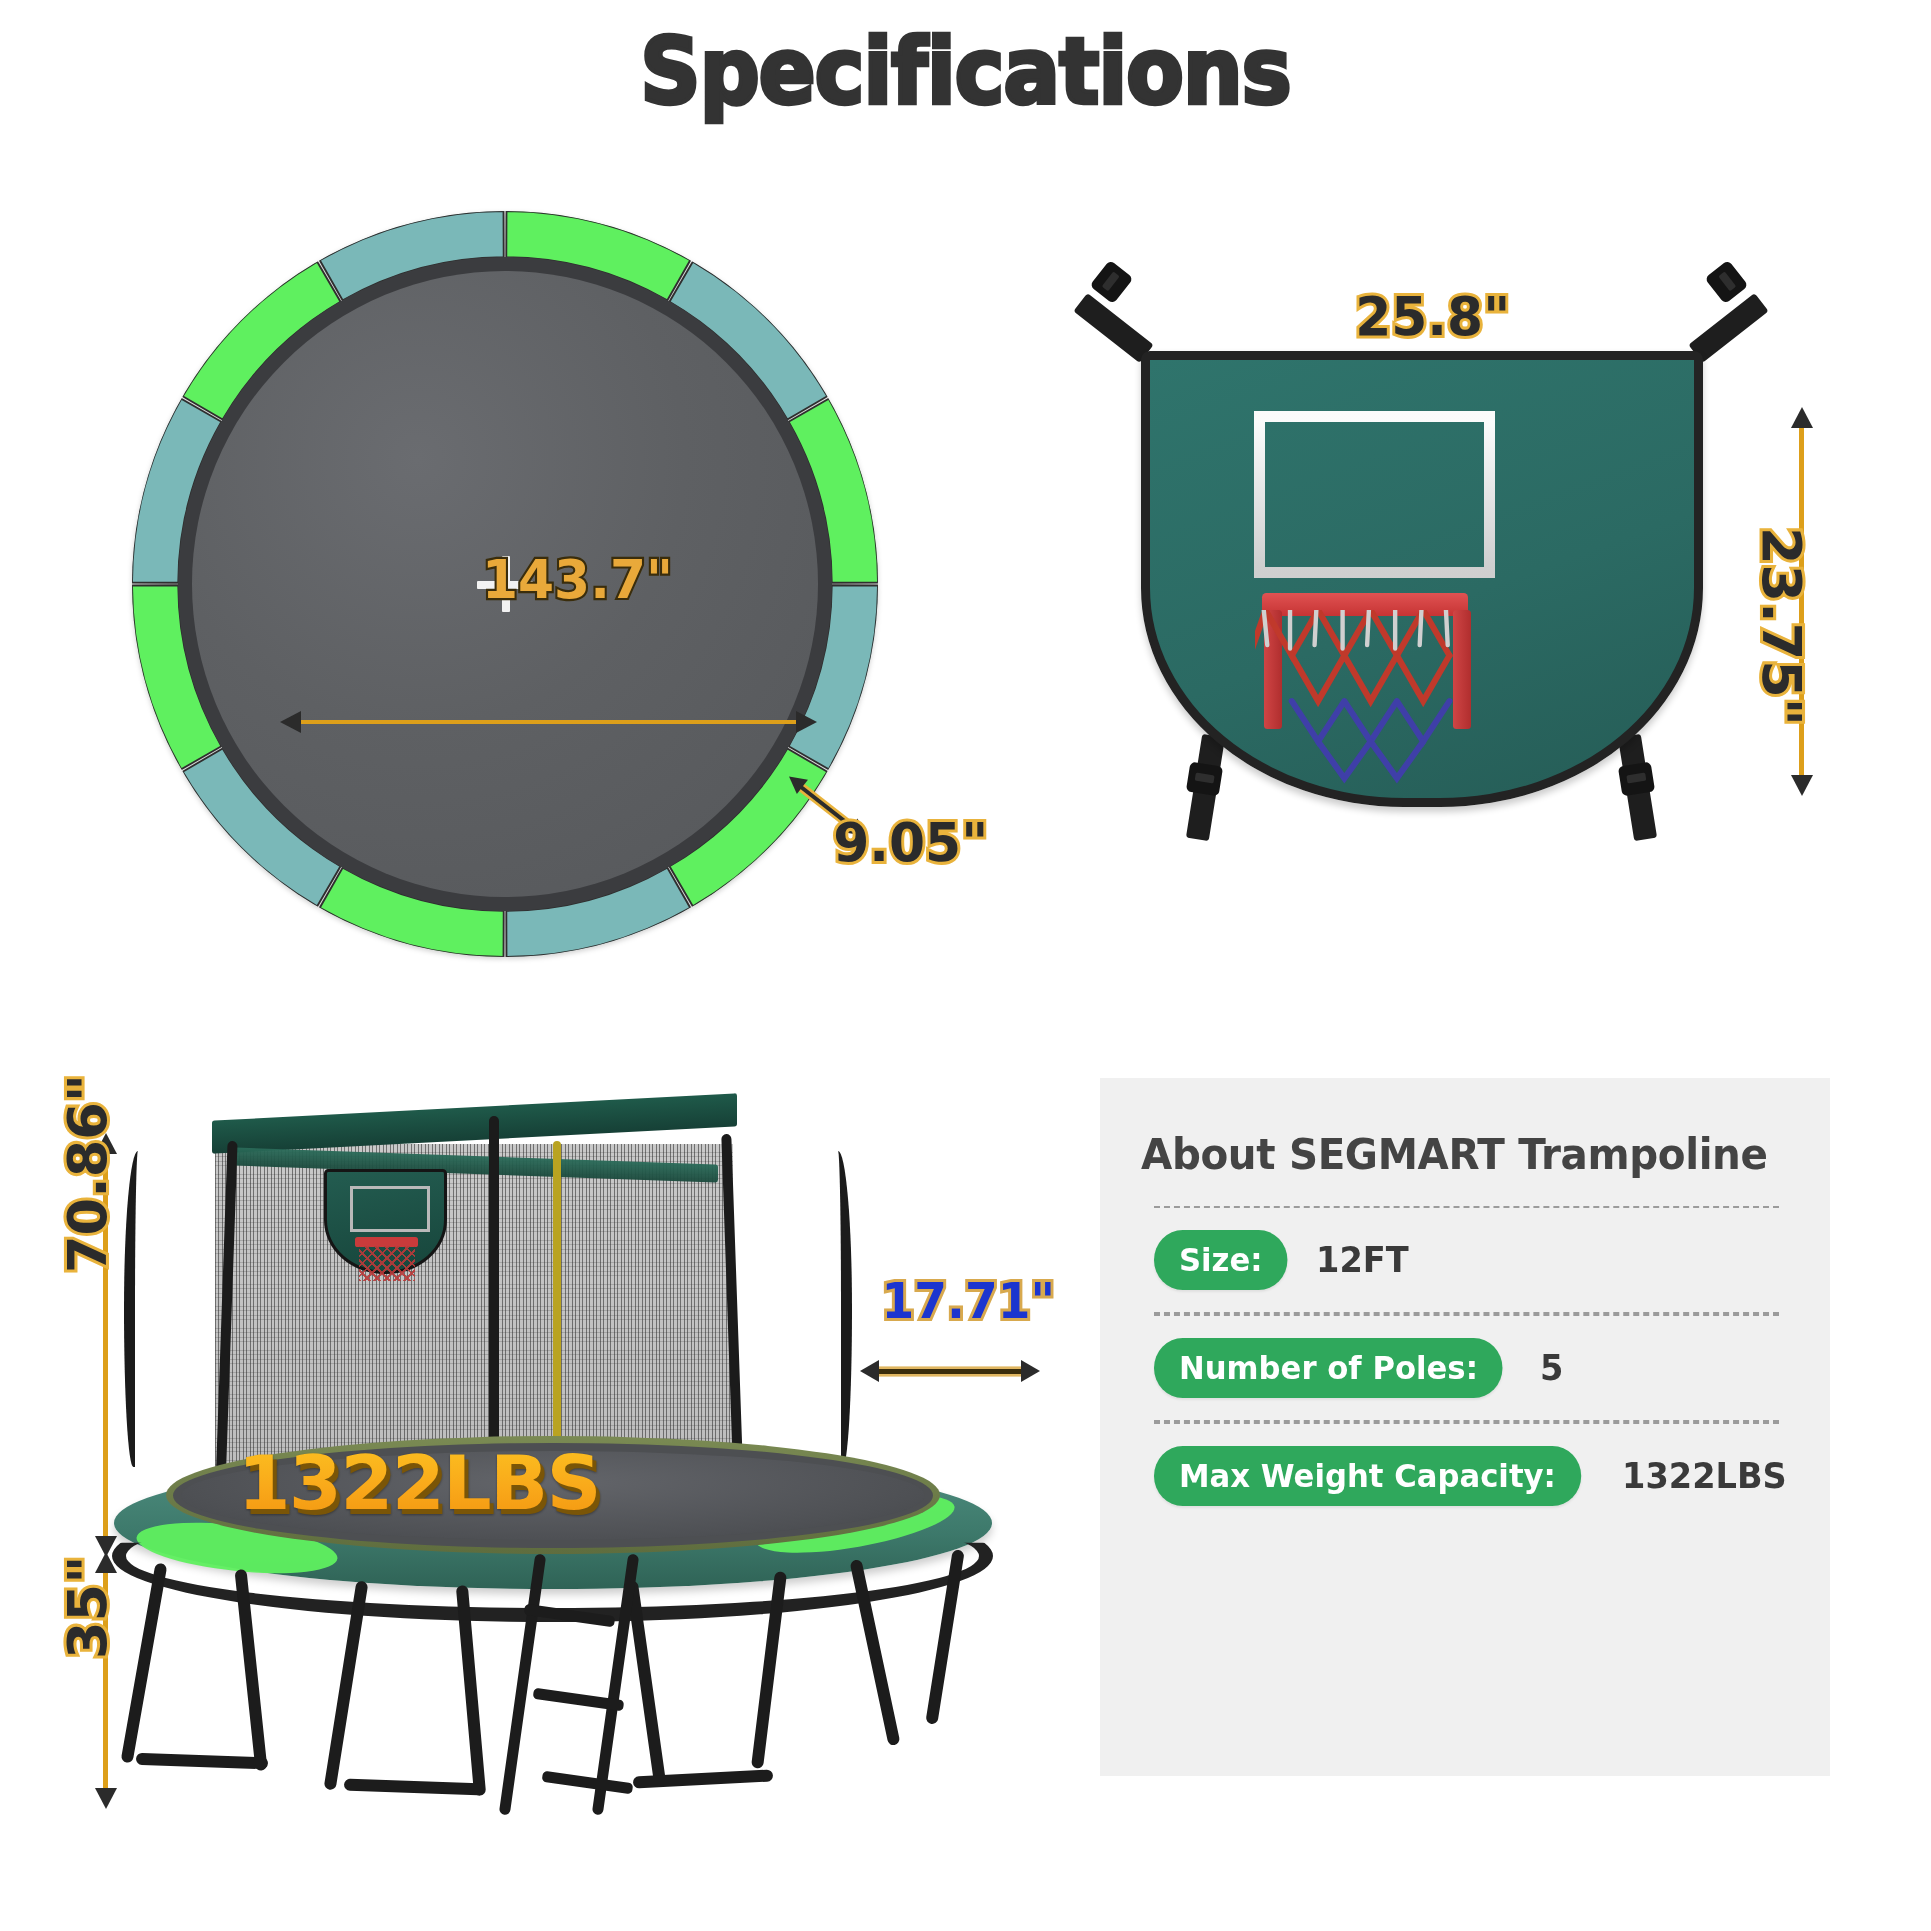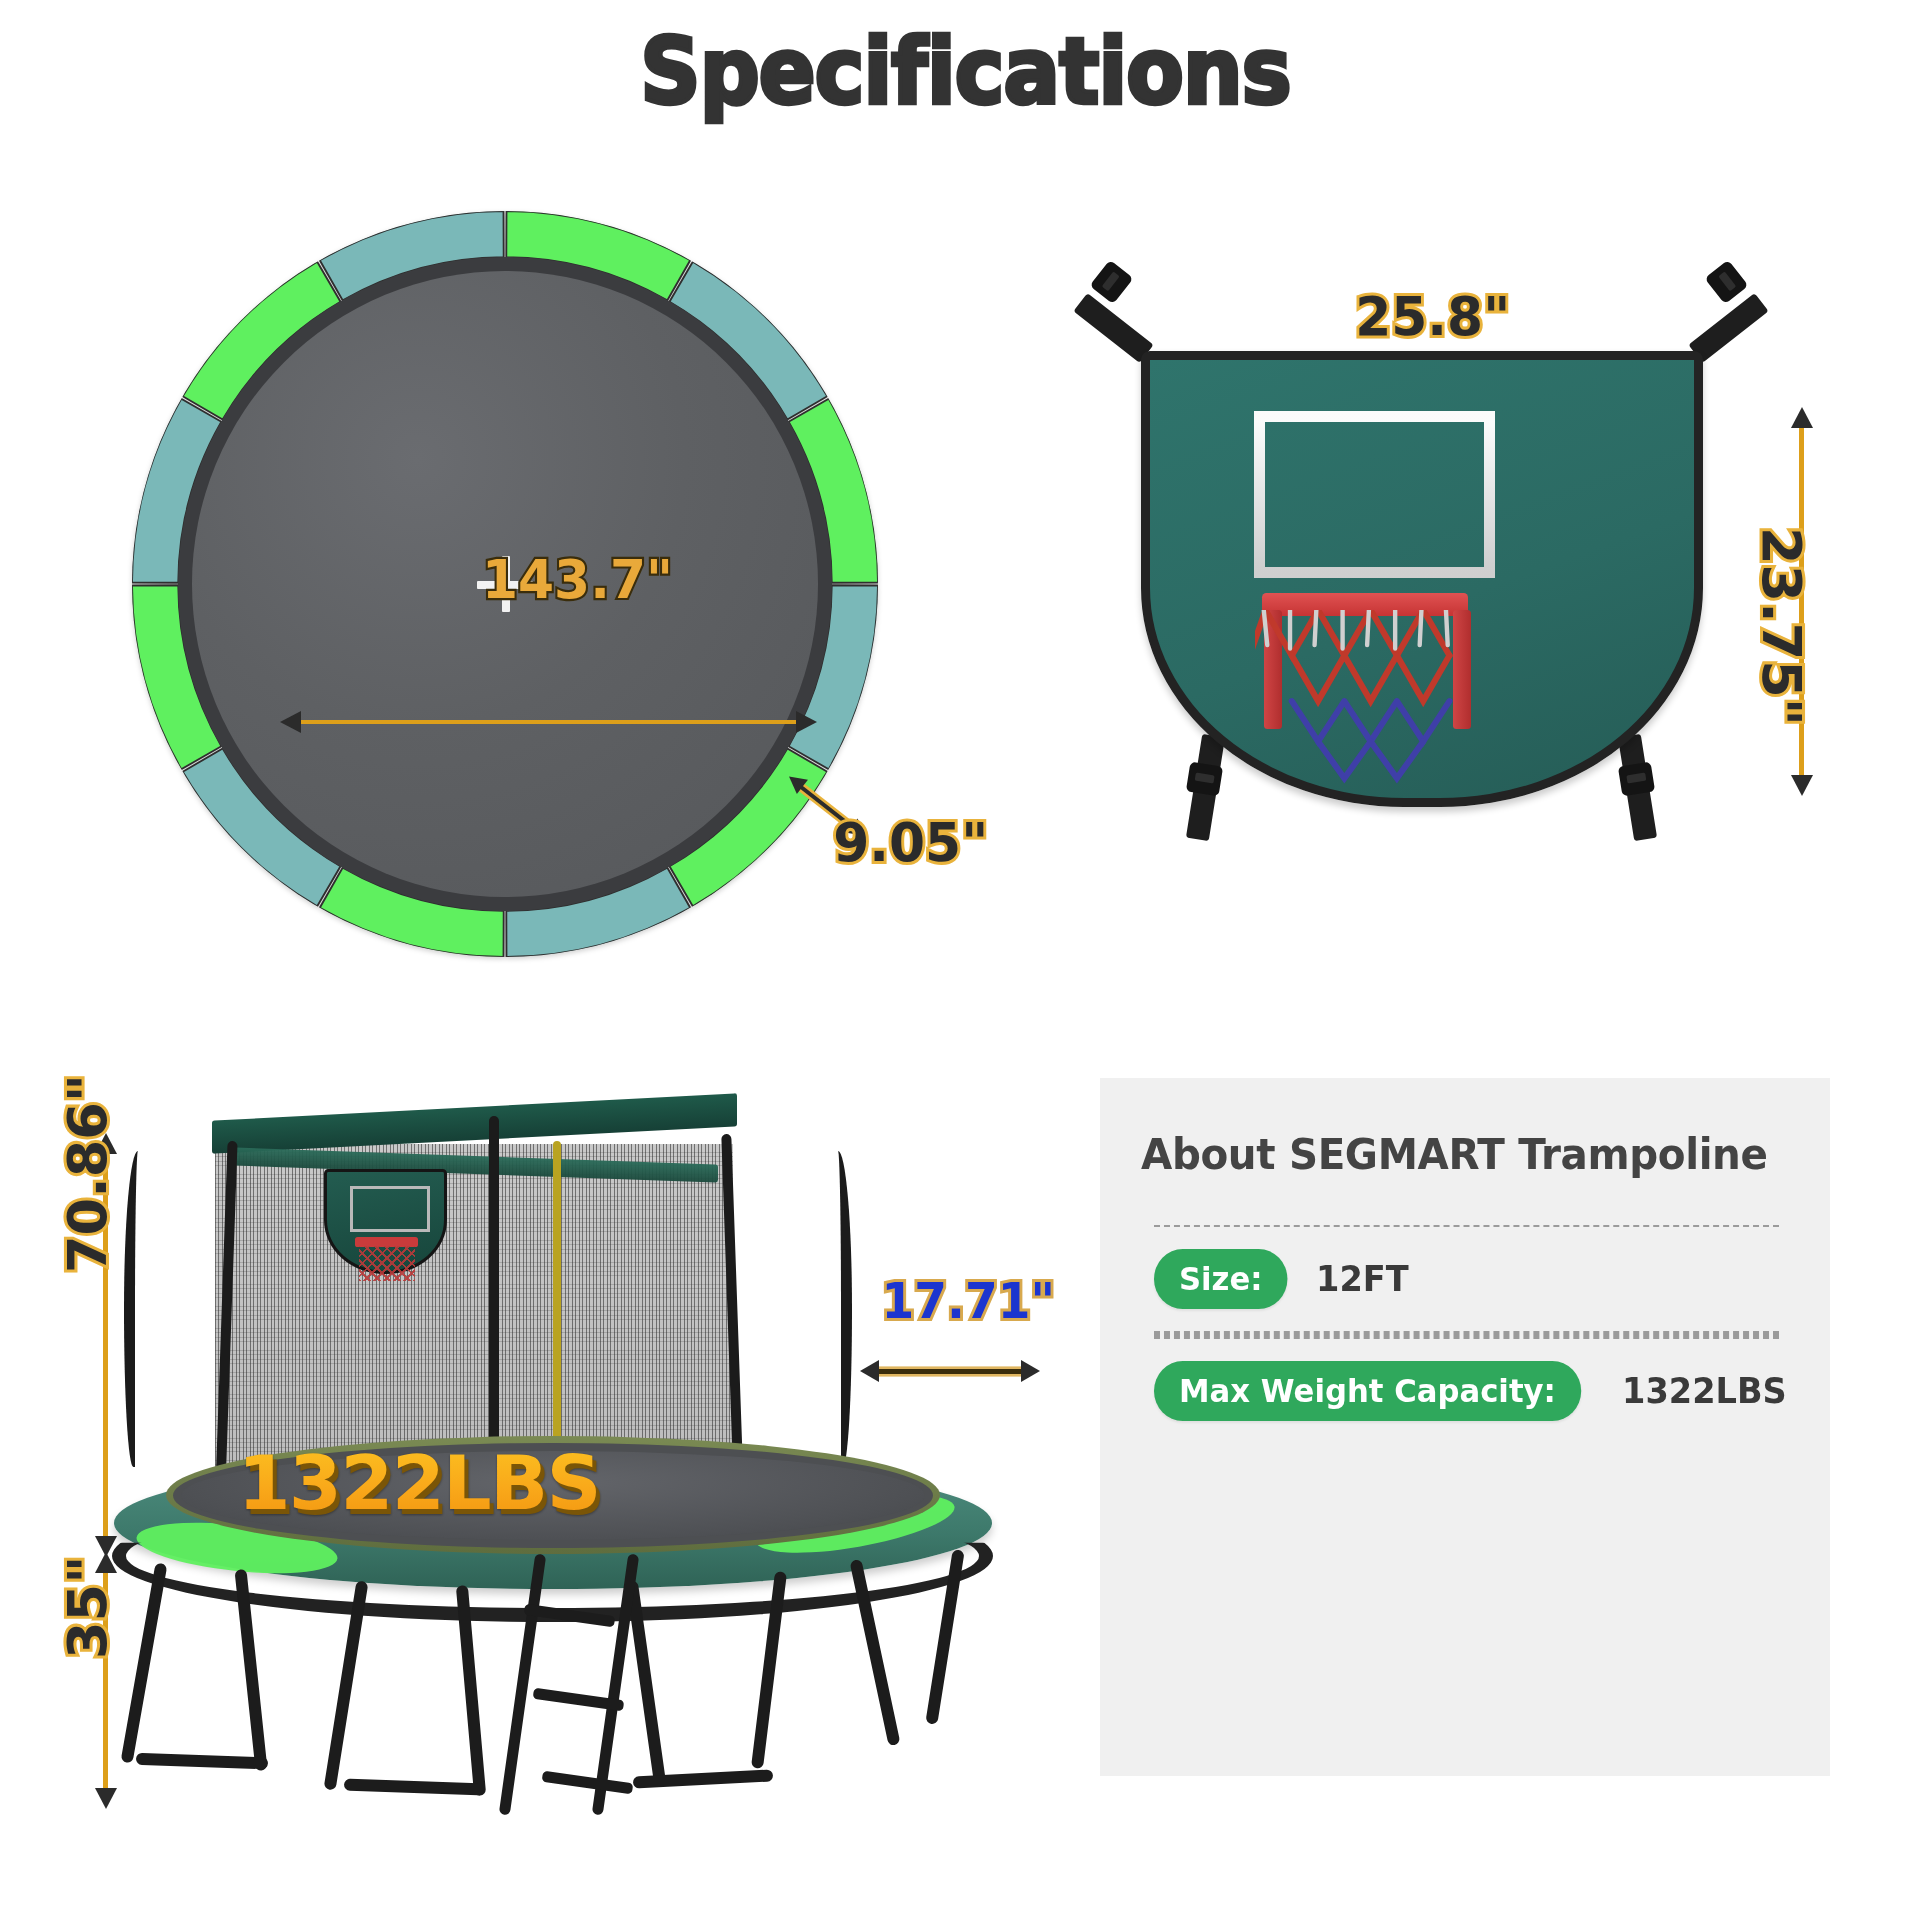--- a/index.html
+++ b/index.html
@@ -270,21 +270,21 @@
     position:absolute;left:1100px;top:1078px;width:730px;height:698px;
     background:#f0f0f0;
   }
   .panel-title{
     position:absolute;left:41px;top:51px;
     font-family:"DejaVu Sans", sans-serif;
     font-weight:bold;font-size:43px;color:#444444;
     transform:scaleX(.94);transform-origin:left center;
     letter-spacing:-0.4px;
   }
-  .spec-list{position:absolute;left:54px;top:147px;width:625px;text-align:right;}
+  .spec-list{position:absolute;left:54px;top:128px;width:625px;text-align:right;}
   .spec-divider{
     height:0;border-top:2.6px dashed #9b9b9b;margin:0;
   }
   .spec-row{display:flex;align-items:center;height:104px;}
   .spec-pill{
     background:#2fa85c;color:#ffffff;border-radius:35px;
     font-family:"DejaVu Sans", sans-serif;font-weight:bold;
     font-size:32px;padding:11.4px 26px;white-space:nowrap;
     transform:scaleX(.96);transform-origin:left center;
     box-shadow:0 1.8px 2.6px rgba(0,0,0,.08);
@@ -446,20 +446,24 @@
   <div id="about-panel">
     <div class="panel-title">About SEGMART Trampoline</div>
     <div class="spec-list" id="spec-list">
         <div class="spec-divider"></div>
         <div class="spec-row">
           <span class="spec-pill">Size:</span>
           <span class="spec-value">12FT</span>
         </div>
         <div class="spec-divider"></div>
         <div class="spec-divider"></div>
+        <div class="spec-row">
+          <span class="spec-pill">Number of Poles:</span>
+          <span class="spec-value">5</span>
+        </div>
         <div class="spec-divider"></div>
         <div class="spec-divider"></div>
         <div class="spec-row">
           <span class="spec-pill">Max Weight Capacity:</span>
           <span class="spec-value">1322LBS</span>
         </div>
       </div>
   </div>
 
 </div>

